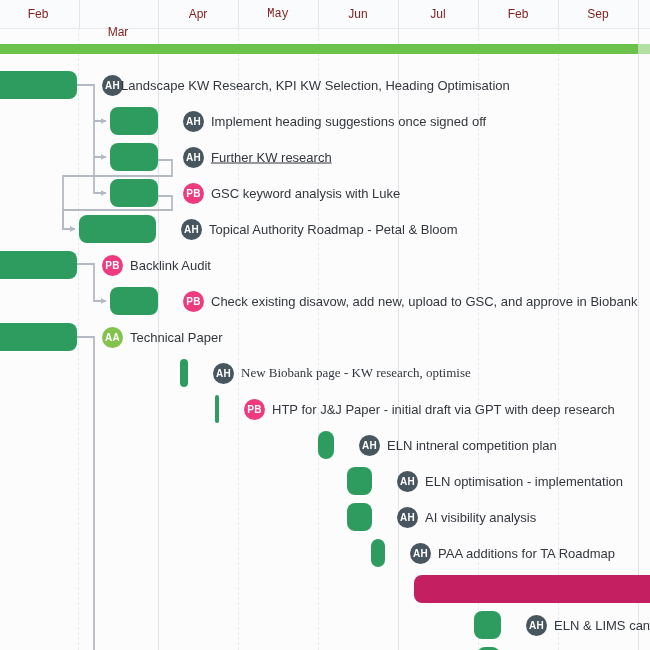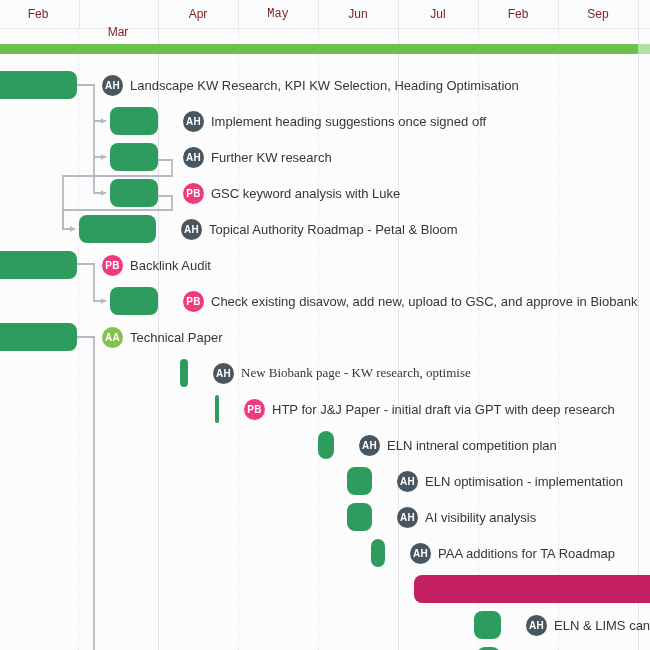--- a/index.html
+++ b/index.html
@@ -49,27 +49,27 @@
       <polyline points="94,121 94,157 106,157" fill="none" stroke="#b4bac4" stroke-width="1.8" marker-end="url(#arw)"></polyline>
       <polyline points="94,157 94,193 106,193" fill="none" stroke="#b4bac4" stroke-width="1.8" marker-end="url(#arw)"></polyline>
       <polyline points="158,160 172,160 172,176 63,176 63,229 75,229" fill="none" stroke="#b4bac4" stroke-width="1.8" marker-end="url(#arw)"></polyline>
       <polyline points="158,196 172,196 172,210 63,210 63,229 75,229" fill="none" stroke="#b4bac4" stroke-width="1.8" marker-end="url(#arw)"></polyline>
       <polyline points="77,264 94,264 94,301 106,301" fill="none" stroke="#b4bac4" stroke-width="1.8" marker-end="url(#arw)"></polyline>
       <polyline points="77,337 94,337 94,655" fill="none" stroke="#b4bac4" stroke-width="1.8"></polyline>
     </svg>
   <div id="rows">
       <div class="bar" style="left: -12px; top: 71px; width: 89px; background: rgb(46, 156, 95); border-radius: 8px;"></div>
       <div class="avatar" style="left: 102px; top: 74.5px; background: rgb(72, 86, 96);">AH</div>
-      <div class="tlabel" style="left: 130px; top: 85px;">Landscape KW Research, KPI KW Selection, Heading Optimisation</div>
+      <div class="tlabel" style="left: 121px; top: 85px;">Landscape KW Research, KPI KW Selection, Heading Optimisation</div>
       <div class="bar" style="left: 110px; top: 107px; width: 48px; background: rgb(46, 156, 95); border-radius: 8px;"></div>
       <div class="avatar" style="left: 183px; top: 110.5px; background: rgb(72, 86, 96);">AH</div>
       <div class="tlabel" style="left: 211px; top: 121px;">Implement heading suggestions once signed off</div>
       <div class="bar" style="left: 110px; top: 143px; width: 48px; background: rgb(46, 156, 95); border-radius: 8px;"></div>
       <div class="avatar" style="left: 183px; top: 146.5px; background: rgb(72, 86, 96);">AH</div>
-      <div class="tlabel" style="left: 211px; top: 157px;">Further KW research</div>
+      <div class="tlabel" style="left: 211px; top: 157px; text-decoration: underline;">Further KW research</div>
       <div class="bar" style="left: 110px; top: 179px; width: 48px; background: rgb(46, 156, 95); border-radius: 8px;"></div>
       <div class="avatar" style="left: 183px; top: 182.5px; background: rgb(238, 59, 128);">PB</div>
       <div class="tlabel" style="left: 211px; top: 193px;">GSC keyword analysis with Luke</div>
       <div class="bar" style="left: 79px; top: 215px; width: 77px; background: rgb(46, 156, 95); border-radius: 8px;"></div>
       <div class="avatar" style="left: 181px; top: 218.5px; background: rgb(72, 86, 96);">AH</div>
       <div class="tlabel" style="left: 209px; top: 229px;">Topical Authority Roadmap - Petal &amp; Bloom</div>
       <div class="bar" style="left: -12px; top: 251px; width: 89px; background: rgb(46, 156, 95); border-radius: 8px;"></div>
       <div class="avatar" style="left: 102px; top: 254.5px; background: rgb(238, 59, 128);">PB</div>
       <div class="tlabel" style="left: 130px; top: 265px;">Backlink Audit</div>
       <div class="bar" style="left: 110px; top: 287px; width: 48px; background: rgb(46, 156, 95); border-radius: 8px;"></div>

